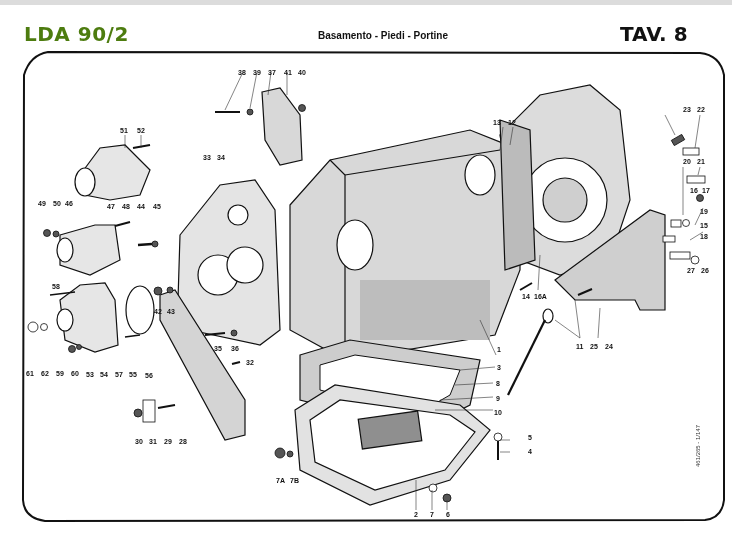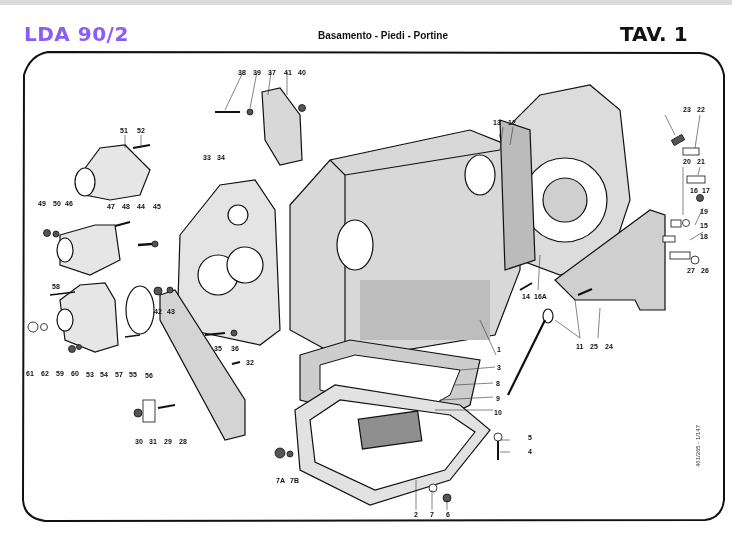--- a/index.html
+++ b/index.html
@@ -1,34 +1,34 @@
 <!DOCTYPE html>
 <html><head>
 <meta charset="utf-8">
 <style>
   html,body{margin:0;padding:0;}
   body{width:732px;height:533px;background:#fff;position:relative;overflow:hidden;font-family:"Liberation Sans",sans-serif;}
   .topbar{position:absolute;left:0;top:0;width:732px;height:5px;background:#dcdcdc;}
   .page{position:absolute;left:0;top:5px;width:732px;height:528px;background:#fff;}
-  .model{position:absolute;left:24px;top:22px;font-family:"DejaVu Sans",sans-serif;font-weight:bold;font-size:20px;letter-spacing:0.5px;color:#8b5cf6;}
+  .model{position:absolute;left:24px;top:22px;font-family:"DejaVu Sans",sans-serif;font-weight:bold;font-size:20px;letter-spacing:0.5px;color:#4d7c0f;}
   .subtitle{position:absolute;left:318px;top:30px;font-family:"Liberation Sans",sans-serif;font-weight:bold;font-size:10px;color:#111;}
   .plate{position:absolute;left:620px;top:22px;font-family:"DejaVu Sans",sans-serif;font-weight:bold;font-size:20px;color:#111;}
   .frame{position:absolute;left:0;top:0;}
   .label{position:absolute;font-family:"Liberation Sans",sans-serif;font-size:7px;font-weight:bold;color:#111;line-height:1;}
   .code{position:absolute;left:695px;top:425px;transform:rotate(180deg);writing-mode:vertical-rl;font-family:"Liberation Sans",sans-serif;font-size:6px;color:#333;}
 </style>
 </head>
 <body>
 
 <div class="topbar"></div>
 <div class="page"></div>
 
 <div class="model">LDA 90/2</div>
 <div class="subtitle">Basamento - Piedi - Portine</div>
-<div class="plate">TAV. 1</div>
+<div class="plate">TAV. 8</div>
 
 <svg class="frame" width="732" height="533" viewBox="0 0 732 533">
 
   <path d="M48,52 Q30,55 24,75 L23,500 Q24,518 45,521 L705,520 Q722,518 724,500 L724,75 Q720,55 700,53 Z" fill="none" stroke="#111" stroke-width="2"></path>
 
   <g stroke="#111" stroke-width="1.2" fill="#e6e6e6">
     <path d="M290,205 L330,160 L470,130 L520,150 L520,270 L495,335 L345,360 L290,330 Z" fill="#d8d8d8"></path>
     <path d="M330,160 L345,175 L345,360" fill="none"></path>
     <path d="M345,175 L500,150" fill="none"></path>
     <ellipse cx="355" cy="245" rx="18" ry="25" fill="#fff"></ellipse>

